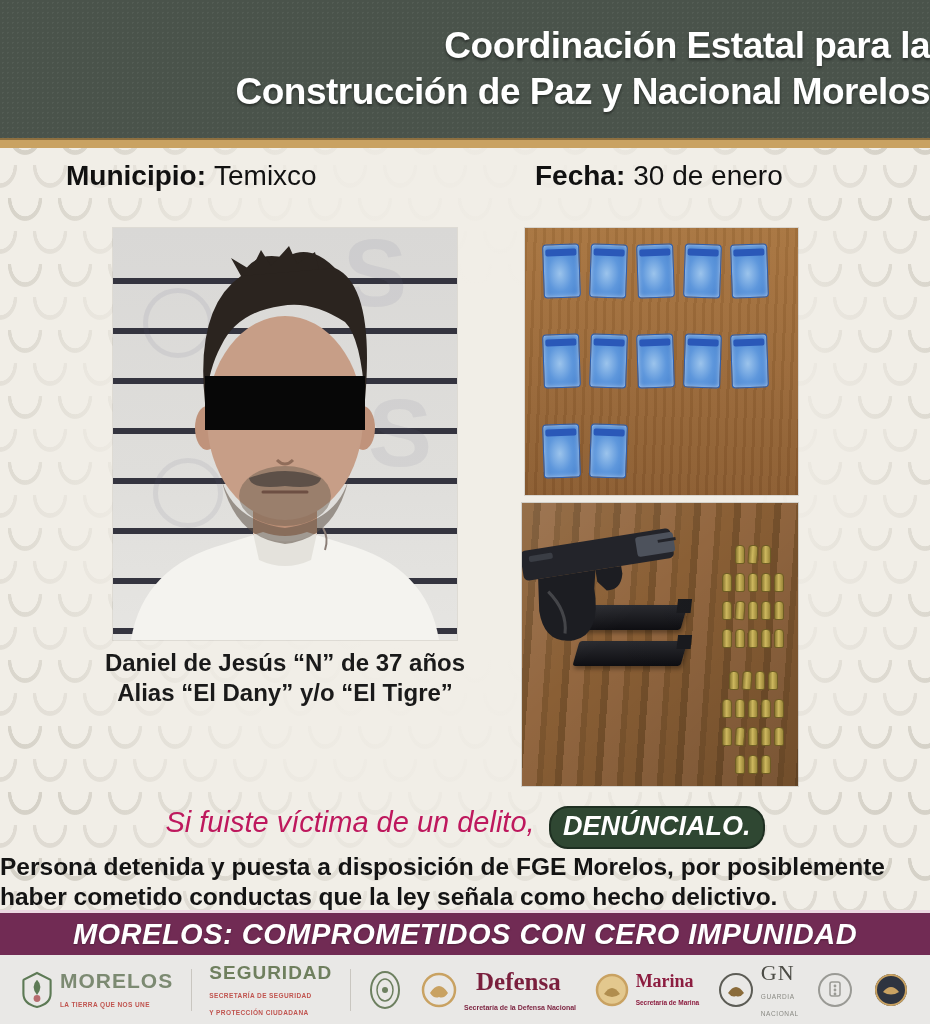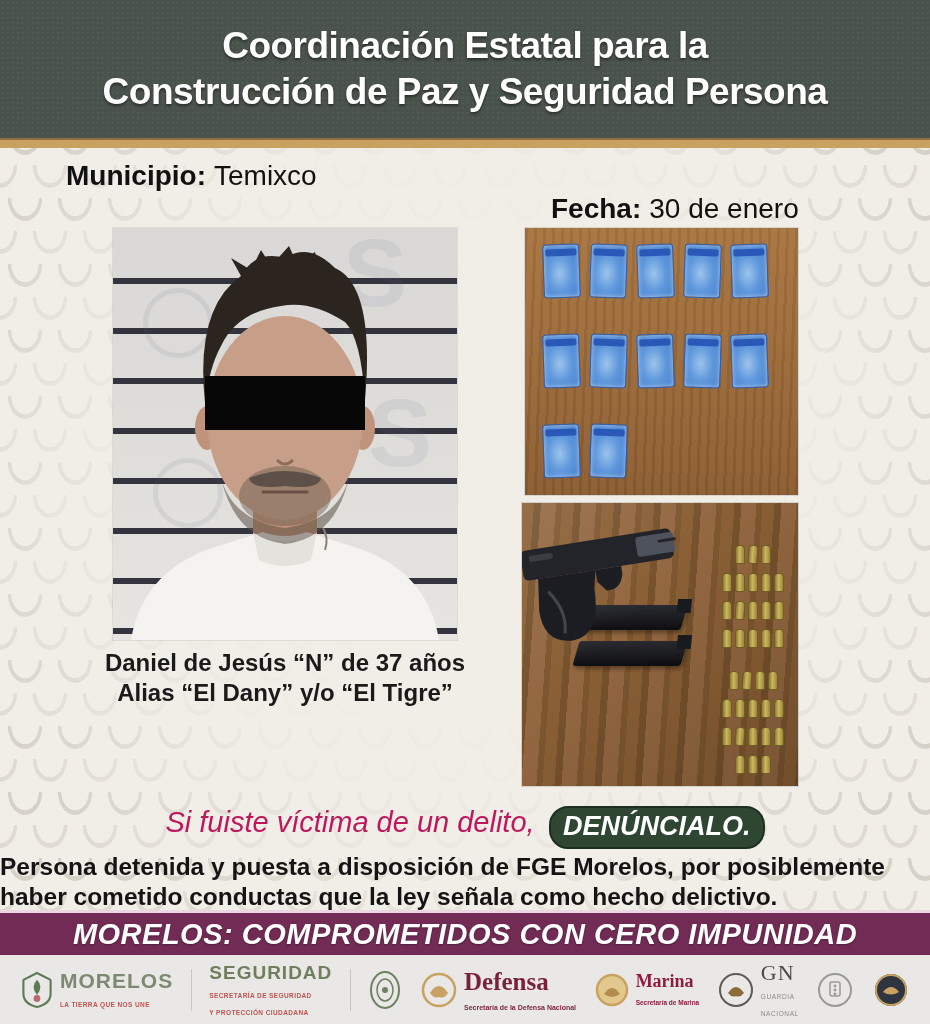--- a/index.html
+++ b/index.html
@@ -12,30 +12,30 @@
       radial-gradient(ellipse 24px 32px at 50% 0%, rgba(150,144,128,0) 56%, rgba(150,144,128,.30) 58%, rgba(150,144,128,.30) 70%, rgba(150,144,128,0) 73%) 0 0/50px 66px repeat,
       radial-gradient(ellipse 24px 32px at 50% 0%, rgba(150,144,128,0) 56%, rgba(150,144,128,.20) 58%, rgba(150,144,128,.20) 70%, rgba(150,144,128,0) 73%) 25px 33px/50px 66px repeat;
   }
   .bg-fade { position:absolute; inset:0;
     background: radial-gradient(ellipse 58% 52% at 50% 46%, #f1eee7 35%, rgba(241,238,231,.85) 62%, rgba(241,238,231,0) 100%);
   }
 
   
   .header { position:absolute; left:0; top:0; width:930px; height:138px; background:#4a534b;
     background-image: radial-gradient(rgba(255,255,255,.05) 1px, transparent 1px); background-size:5px 5px;
-    display:flex; flex-direction:column; align-items:center; justify-content:center; }
+    display:flex; flex-direction:column; align-items:flex-end; justify-content:center; }
   .header .line { color:#fff; font-weight:bold; font-size:37px; line-height:46px; letter-spacing:-.5px;
     text-shadow:0 2px 3px rgba(0,0,0,.45); white-space:nowrap; }
   .gold-bar { position:absolute; left:0; top:138px; width:930px; height:10px; background:#c9a262; border-top:2px solid #8e7040; }
 
   
   .info-row { position:absolute; left:0; top:160px; width:930px; height:40px; font-size:28px; color:#111; }
   .info-label { font-weight:bold; }
   .mun { position:absolute; left:66px; top:0; }
-  .fec { position:absolute; left:551px; top:0;margin-top:33px; }
+  .fec { position:absolute; left:535px; top:0; }
   .info-value { font-weight:normal; margin-left:8px; }
 
   
   .mugshot { position:absolute; left:113px; top:228px; width:344px; height:412px;
     background:
       repeating-linear-gradient(180deg, rgba(0,0,0,0) 0 44px, #34343f 44px 50px),
       linear-gradient(180deg,#d9d8d6 0%, #dfdedb 60%, #e6e5e2 100%);
     background-position:0 6px, 0 0; overflow:hidden; box-shadow:0 0 0 1px rgba(0,0,0,.08); }
   .wm-s { position:absolute; font-size:96px; font-weight:bold; color:rgba(110,110,135,.10); }
   .wm-circle { position:absolute; width:70px; height:70px; border:5px solid rgba(100,100,130,.10); border-radius:50%; }
@@ -96,40 +96,40 @@
     white-space:nowrap; text-shadow:0 1px 2px rgba(0,0,0,.3); }
 
   
   .footer { position:absolute; left:0; top:955px; width:930px; height:69px; background:#e9e8e6;
     display:flex; align-items:center; justify-content:space-between; padding:0 20px; }
   .logo { display:flex; align-items:center; gap:6px; }
   .logo-texts { display:flex; flex-direction:column; line-height:1;gap:8px; }
   .t-morelos { font-size:21px; font-weight:bold; color:#7c8a72; letter-spacing:1px; }
   .s-red { font-size:6.5px; font-weight:bold; color:#c0544f; margin-top:3px; letter-spacing:.4px; }
   .t-seguridad { font-size:19px; font-weight:bold; color:#6f7f5e; letter-spacing:1px; }
-  .t-defensa { font-family:"Liberation Serif", serif; font-size:25px; font-weight:bold; color:#7a1f3d; }
+  .t-defensa { font-family:"Liberation Serif", serif; font-size:25px; font-weight:bold; color:#7a1f3d;margin-left:12px; }
   .s-defensa { font-size:7px; font-weight:bold; color:#7a1f3d; margin-top:2px; }
   .t-marina { font-family:"Liberation Serif", serif; font-size:18px; font-weight:bold; color:#8c1d40; }
   .s-marina { font-size:6.5px; font-weight:bold; color:#8c1d40; margin-top:2px; }
   .t-gn { font-family:"Liberation Serif", serif; font-size:22px; color:#4c4c46; letter-spacing:1px; }
   .s-gray { font-size:6.5px; color:#8a8a84; margin-top:2px; letter-spacing:.6px; }
   .t-fgr { font-size:16px; font-weight:bold; color:#6e6e6a; letter-spacing:1px; }
   .divider { width:1px; height:42px; background:#c9c6c0; }
   .seal { border-radius:50%; flex:none; }
 </style>
 </head>
 <body>
 
 <div class="poster">
   <div class="bg-pattern"></div>
   <div class="bg-fade"></div>
 
   <div class="header">
     <div class="line">Coordinación Estatal para la</div>
-    <div class="line">Construcción de Paz y Seguridad Persona</div>
+    <div class="line">Construcción de Paz y Nacional Morelos</div>
   </div>
   <div class="gold-bar"></div>
 
   <div class="info-row">
     <div class="mun">
       <span class="info-label">Municipio:</span><span class="info-value">Temixco</span>
     </div>
     <div class="fec">
       <span class="info-label">Fecha:</span><span class="info-value">30 de enero</span>
     </div>

